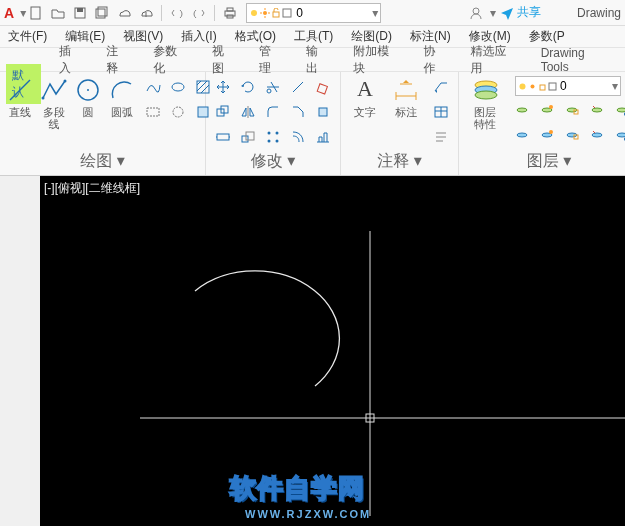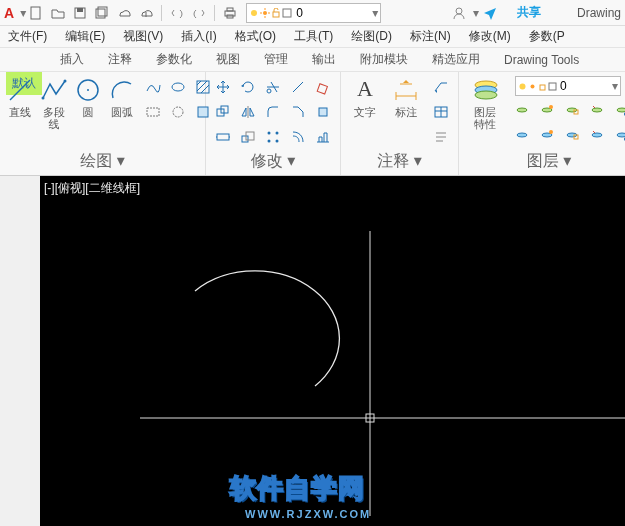--- a/index.html
+++ b/index.html
@@ -9,21 +9,21 @@
 .app-logo { color: #d8241e; font-weight: bold; font-size: 14px; margin-right: 6px; }
 .qat { display: flex; align-items: center; gap: 2px; }
 .qat-btn { width: 20px; height: 20px; display: flex; align-items: center; justify-content: center; color: #555; }
 .qat-sep { width: 1px; height: 16px; background: #ccc; margin: 0 3px; }
 .layer-combo { display: flex; align-items: center; height: 20px; border: 1px solid #bbb; background: #fff; margin-left: 4px; padding: 0 2px; }
 .layer-sw { display: flex; gap: 1px; align-items: center; }
 .layer-name { width: 80px; padding: 0 4px; }
 .drop { color: #777; }
 .spacer { flex: 1; }
 .share-area { display: flex; align-items: center; gap: 4px; }
-.share-btn { color: #1ca0e3; display: flex; align-items: center; gap: 20px; font-weight: bold; }
+.share-btn { color: #1ca0e3; display: flex; align-items: center; gap: 3px; }
 .doc-title { margin-left: 36px; color: #555; }
 
 .menubar { height: 22px; background: #f8f8f8; display: flex; align-items: center; padding: 0 8px; gap: 18px; color: #333; border-bottom: 1px solid #e4e4e4; }
 .menubar span { cursor: default; }
 
 .ribbon-tabs { height: 24px; background: #f8f8f8; display: flex; align-items: center; padding: 0 6px; gap: 12px; color: #555; border-bottom: 1px solid #e4e4e4; }
 .ribbon-tabs .tab { padding: 3px 6px; cursor: default; }
 .ribbon-tabs .tab.active { background: #bef264; color: #2b6fab; margin-top: 48px; }
 
 .ribbon { height: 104px; background: #f8f8f8; display: flex; border-bottom: 1px solid #cfcfcf; }
@@ -163,20 +163,21 @@
 
 <div class="ribbon-tabs">
   <span class="tab active">默认</span>
   <span class="tab">插入</span>
   <span class="tab">注释</span>
   <span class="tab">参数化</span>
   <span class="tab">视图</span>
   <span class="tab">管理</span>
   <span class="tab">输出</span>
   <span class="tab">附加模块</span>
+  <span class="tab">协作</span>
   <span class="tab">精选应用</span>
   <span class="tab">Drawing Tools</span>
 </div>
 
 <div class="ribbon">
 
   <div class="panel" style="width:206px">
     <div class="panel-body">
       <div class="big-tool">
         <span class="ic">

